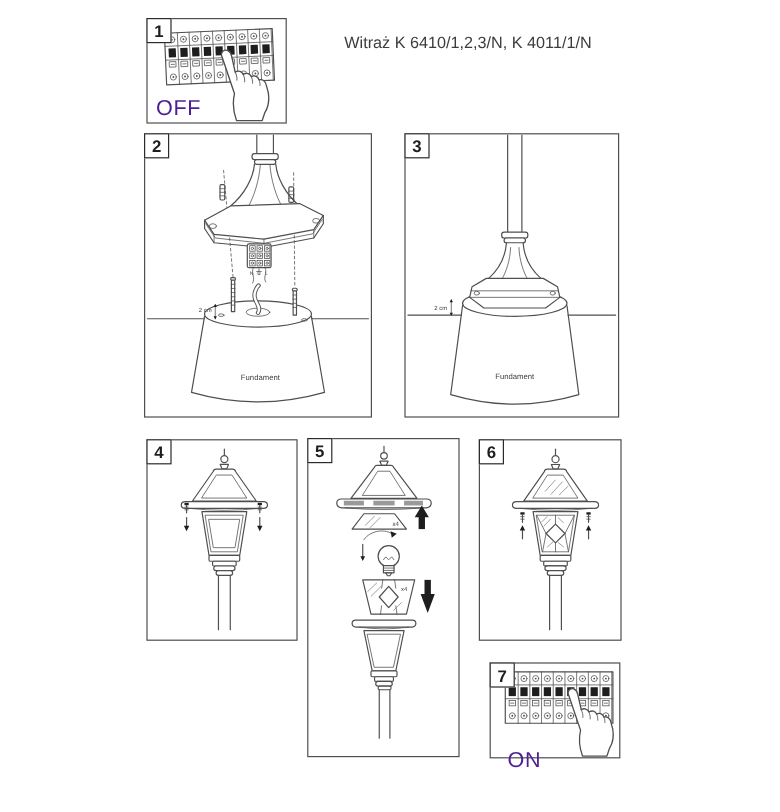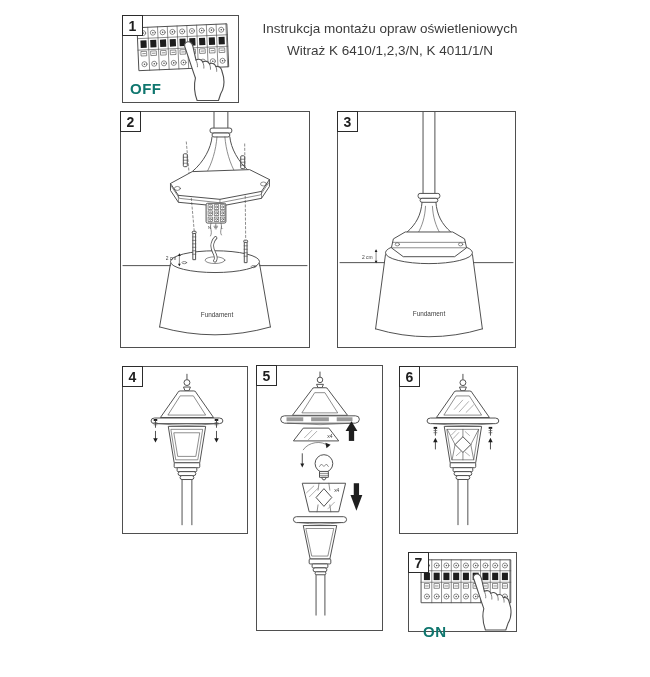--- a/index.html
+++ b/index.html
@@ -3,21 +3,21 @@
 <meta charset="utf-8">
 <style>
   html,body{margin:0;padding:0;background:#fff;}
   #sheet{position:relative;width:650px;height:677px;background:#fff;overflow:hidden;
          font-family:"Liberation Sans",sans-serif;}
   .panel{position:absolute;background:#fff;border:1px solid #4f4f4f;box-sizing:border-box;}
   .num{position:absolute;top:-1px;left:-1px;width:21px;height:21px;border:1.6px solid #2b2b2b;
        background:#fff;display:flex;align-items:center;justify-content:center;
        font-weight:bold;font-size:14px;color:#1e1e1e;z-index:2;box-sizing:border-box;}
   .panel svg{position:absolute;left:0;top:0;width:100%;height:100%;}
-  .state{position:absolute;font-size:15px;font-weight:700;color:#0f766e;letter-spacing:.5px;z-index:1;}
+  .state{position:absolute;font-size:18px;font-weight:400;color:#4c1d95;letter-spacing:.5px;z-index:1;}
   #title{position:absolute;left:240px;top:21px;width:300px;text-align:center;color:#3c3c3c;}
   #title .l1{font-size:13.5px;}
   #title .l2{font-size:13.5px;margin-top:7px;}
   
   .s{stroke:#4f4f4f;stroke-width:1;fill:none;stroke-linecap:round;stroke-linejoin:round;}
   .sw{stroke:#4f4f4f;stroke-width:1;fill:#fff;stroke-linejoin:round;}
   .t{stroke:#4f4f4f;stroke-width:.65;fill:none;stroke-linecap:round;}
   .d{fill:#1e1e1e;stroke:none;}
   .h{stroke:#8c8c8c;stroke-width:.7;fill:none;}
   .gray{fill:#9a9a9a;stroke:none;}
@@ -60,21 +60,20 @@
           C23.5,16 26,17.5 26.7,19.8 C29.5,19 31.5,21 32,23.5 L33.5,29
           C34.5,35 33.5,40 31,44 L29,50 L10,50 C7.5,43 7,36 8.5,30
           C5,20 1.5,9 -1,2 Z"></path>
         <path class="t" d="M9,14 c1,2 1.5,4 1.3,6 M15,15.8 c0.8,1.8 1.2,3.6 1,5.4
           M21,17.4 c0.7,1.6 1,3.2 0.9,4.8 M26.7,19.8 c0.6,1.4 0.8,2.8 0.7,4.2"></path>
       </g>
     </defs>
   </svg>
 
   <div id="title">
-    <div class="l1">Instrukcja montażu opraw oświetleniowych</div>
     <div class="l2">Witraż K 6410/1,2,3/N, K 4011/1/N</div>
   </div>
 
   <div class="panel" style="left:122px;top:15px;width:117px;height:88px">
     <div class="num">1</div>
     <div class="state" style="left:7px;top:64px">OFF</div>
     <svg viewBox="0 0 117 88">
       <g transform="translate(14,12) rotate(-2.5)">
         <use href="#strip"></use>
       </g>

